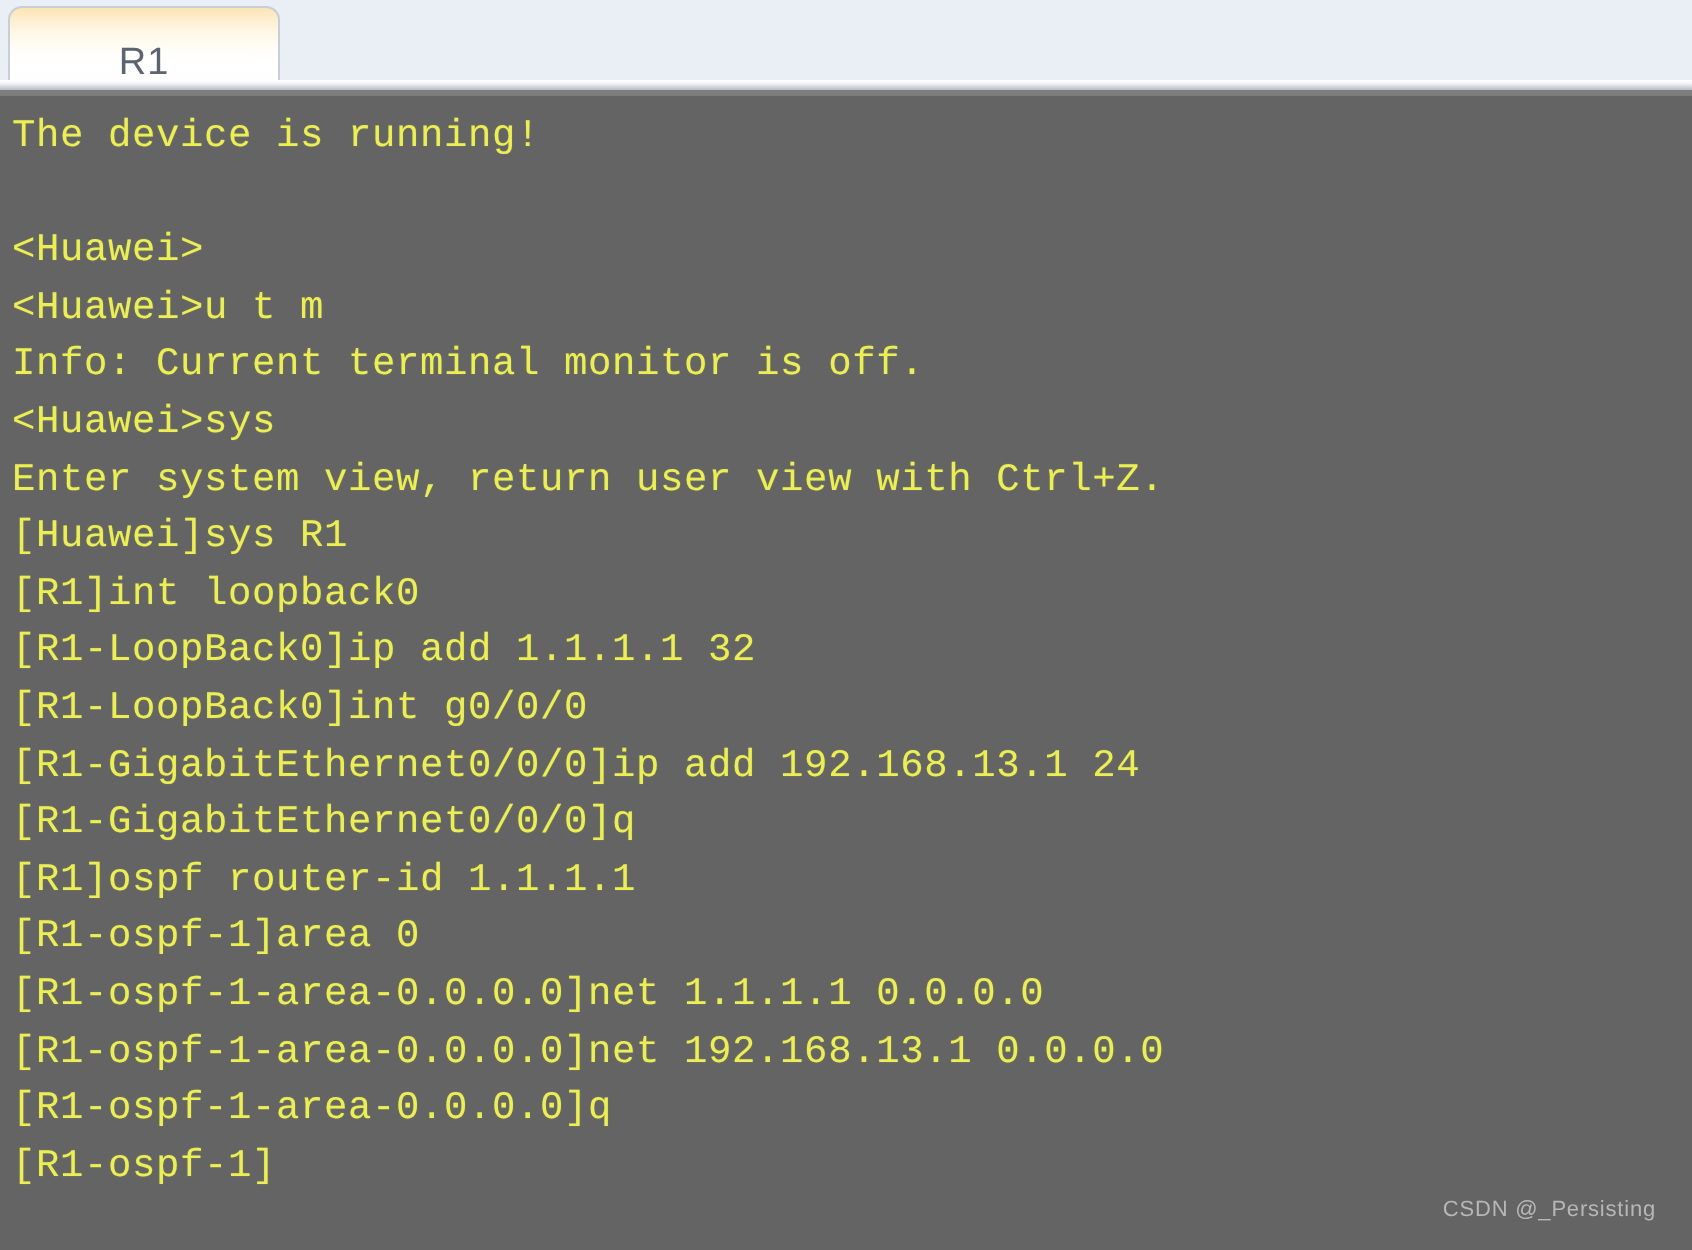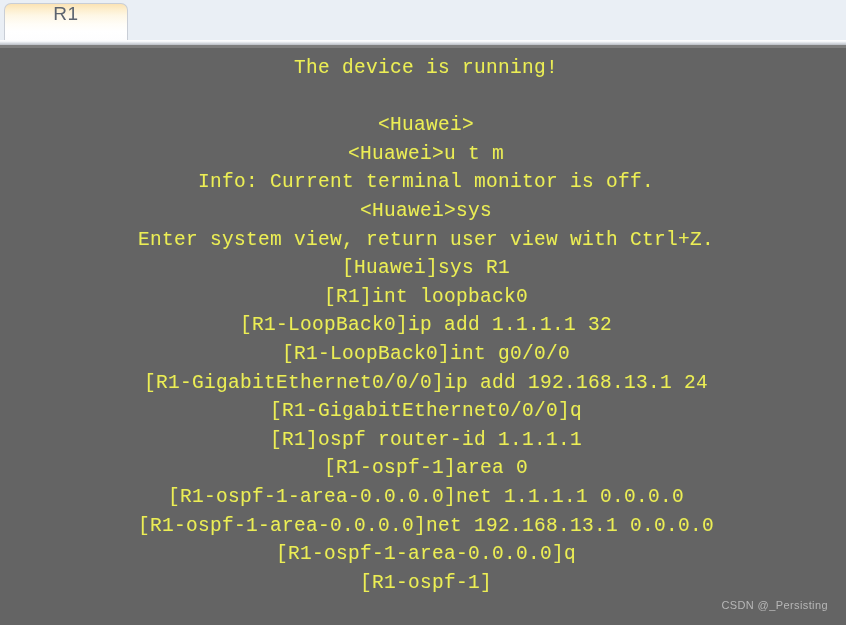--- a/index.html
+++ b/index.html
@@ -30,36 +30,36 @@
     width: 846px;
     height: 40px;
     background: #eaeff5;
     box-sizing: border-box;
   }
 
   .tab {
     position: absolute;
     left: 4px;
     top: 3px;
-    width: 124px;
+    width: 136px;
     height: 40px;
     box-sizing: border-box;
     border: 1px solid #c9ced6;
     border-bottom: none;
     border-top-left-radius: 7px;
     border-top-right-radius: 7px;
     background: linear-gradient(to bottom,
         #fbe3b4 0%,
         #fdeecd 14%,
         #fef7e6 30%,
         #fffdf7 52%,
         #ffffff 70%,
         #fdfdfe 100%);
     display: flex;
-    align-items: flex-start;
+    align-items: flex-end;
     justify-content: center;
     cursor: default;
   }
 
   .tab-label {
     font-family: "Liberation Sans", sans-serif;
     font-size: 19px;
     color: #5c6470;
     letter-spacing: 0.5px;
     line-height: 1;
@@ -93,21 +93,20 @@
   .terminal {
     position: absolute;
     left: 0;
     top: 48px;
     width: 846px;
     height: 577px;
     background: #646464;
     overflow: hidden;
     padding: 6px 0 0 6px;
     box-sizing: border-box;
-    text-align: center;
   }
 
   .term-lines {
     font-family: "Liberation Mono", "DejaVu Sans Mono", monospace;
     font-size: 19.5px;
     line-height: 28.6px;
     color: #eded55;
     white-space: pre;
     letter-spacing: 0.3px;
     text-shadow: 0 0 1px rgba(160,200,90,0.35);

